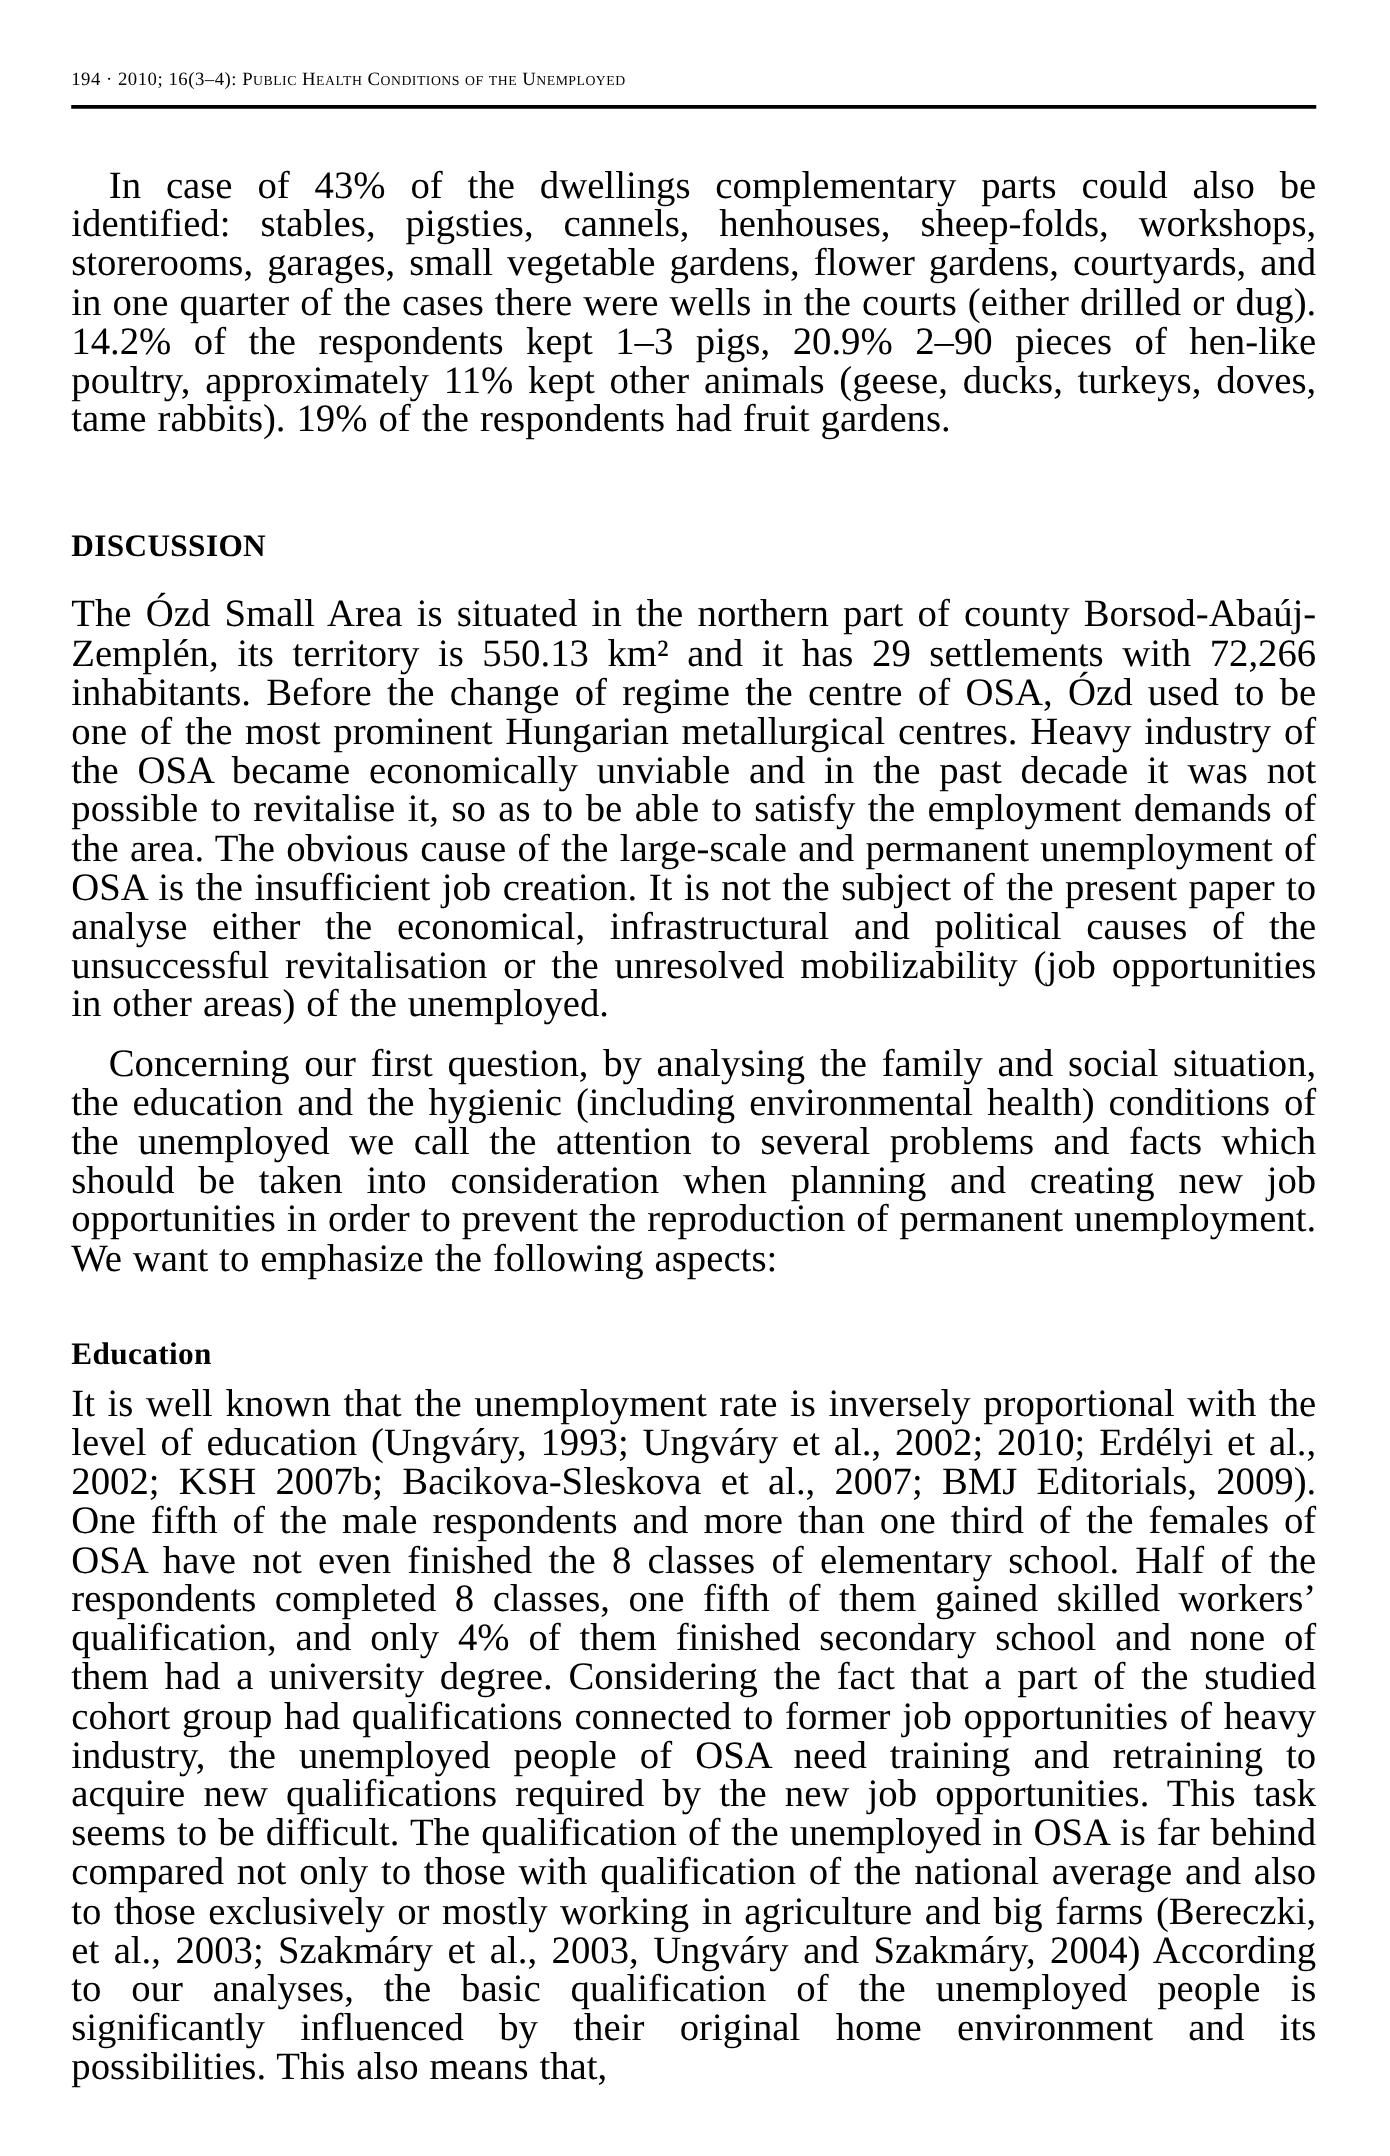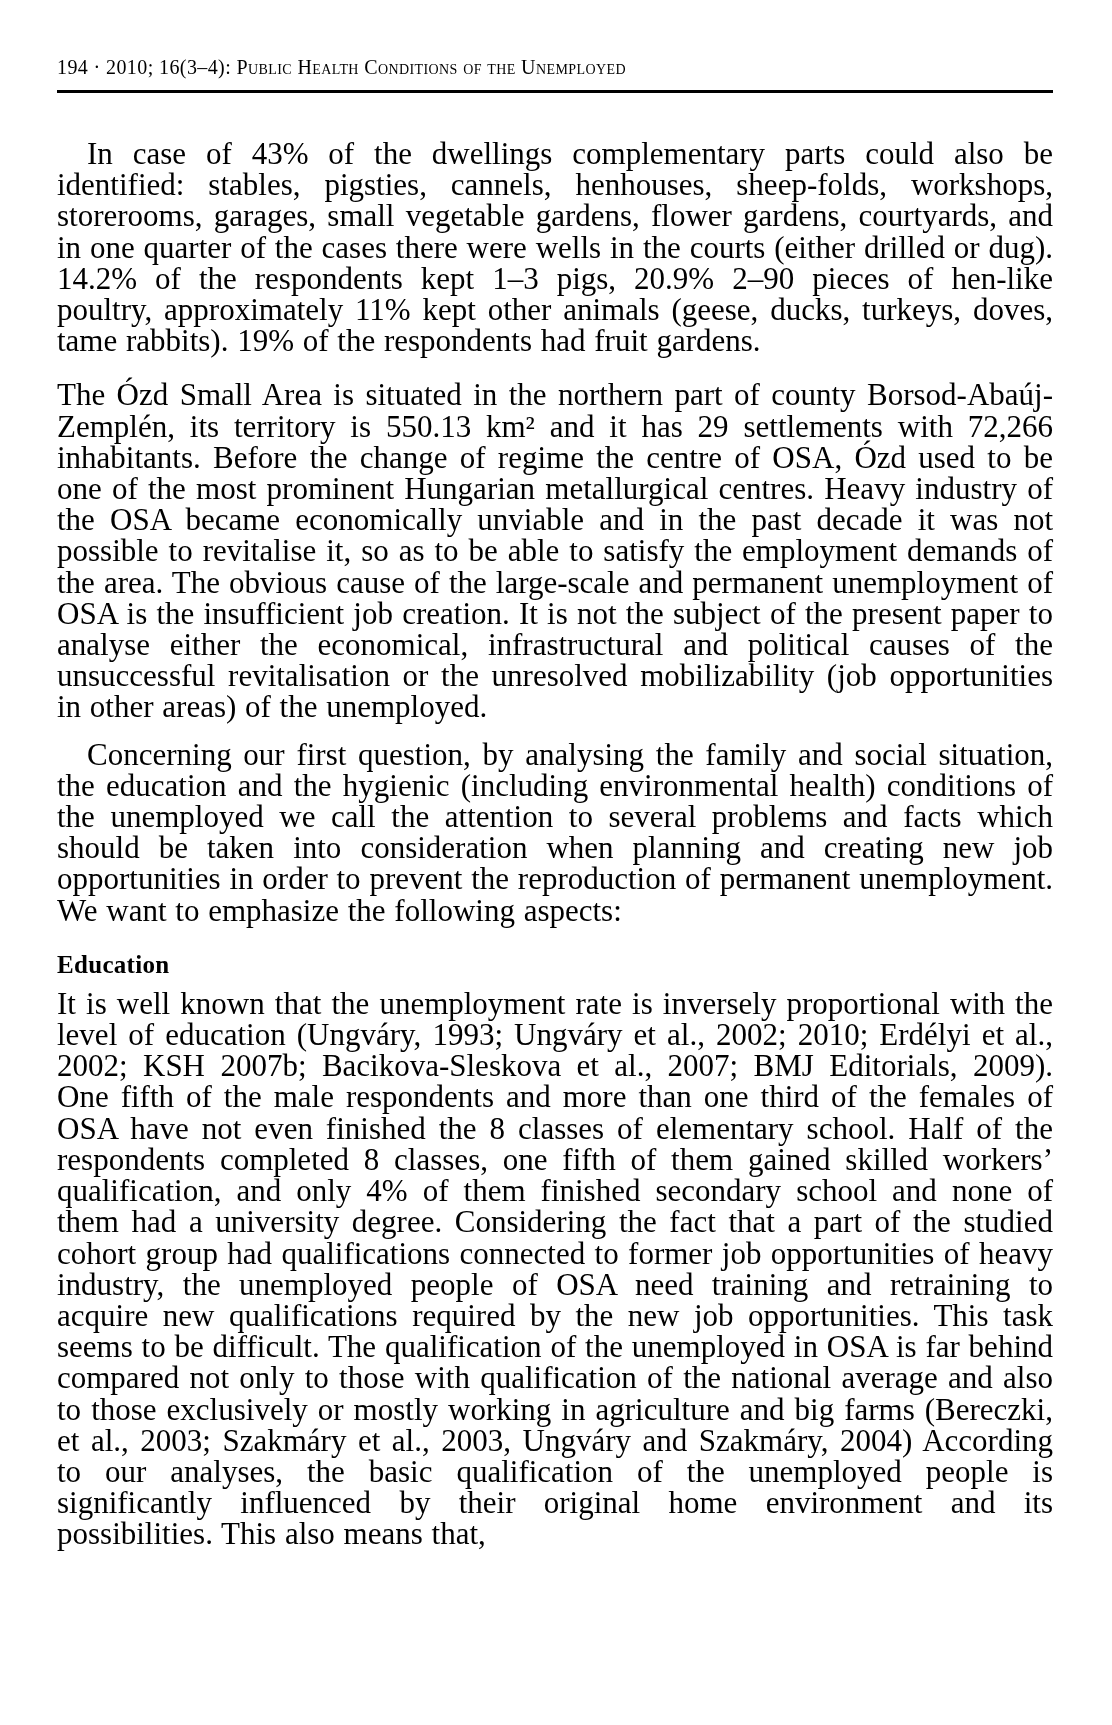--- a/index.html
+++ b/index.html
@@ -16,21 +16,21 @@
     overflow: hidden;
     font-family: "Liberation Serif", "DejaVu Serif", serif;
   }
   .content {
     position: absolute;
     left: 57px;
     top: 56px;
     width: 996px;
   }
   .running-header {
-    font-size: 20px;
+    font-size: 15px;
     font-variant: small-caps;
     letter-spacing: 0.4px;
     padding-bottom: 11px;
     border-bottom: 3px solid #000000;
     white-space: nowrap;
   }
   .body-text {
     font-size: 31px;
     line-height: 31.2px;
     text-align: justify;
@@ -43,33 +43,34 @@
   .para-dwellings   { margin-top: 45px; }
   .section-heading {
     font-size: 25px;
     font-weight: bold;
     margin: 0;
     letter-spacing: 0.3px;
   }
   .heading-discussion { margin-top: 74px; }
   .para-osa           { margin-top: 23px; }
   .para-concerning    { margin-top: 16px; }
-  .heading-education  { margin-top: 25px; }
+  .heading-education  { margin-top: 48px; }
   .para-education     { margin-top: 9px; }
 </style>
 </head>
 <body>
 
 <div class="page">
   <div class="content">
 
     <div class="running-header">194 · 2010; 16(3–4): Public Health Conditions of the Unemployed</div>
 
     <p class="body-text para-indent para-dwellings">In case of 43% of the dwellings complementary parts could also be identified: stables, pigsties, cannels, henhouses, sheep-folds, workshops, storerooms, garages, small vegetable gardens, flower gardens, courtyards, and in one quarter of the cases there were wells in the courts (either drilled or dug). 14.2% of the respondents kept 1–3 pigs, 20.9% 2–90 pieces of hen-like poultry, approximately 11% kept other animals (geese, ducks, turkeys, doves, tame rabbits). 19% of the respondents had fruit gardens.</p>
 
+    <h2 class="section-heading heading-discussion">DISCUSSION</h2>
 
     <p class="body-text para-osa">The Ózd Small Area is situated in the northern part of county Borsod-Abaúj-Zemplén, its territory is 550.13 km² and it has 29 settlements with 72,266 inhabitants. Before the change of regime the centre of OSA, Ózd used to be one of the most prominent Hungarian metallurgical centres. Heavy industry of the OSA became economically unviable and in the past decade it was not possible to revitalise it, so as to be able to satisfy the employment demands of the area. The obvious cause of the large-scale and permanent unemployment of OSA is the insufficient job creation. It is not the subject of the present paper to analyse either the economical, infrastructural and political causes of the unsuccessful revitalisation or the unresolved mobilizability (job opportunities in other areas) of the unemployed.</p>
 
     <p class="body-text para-indent para-concerning">Concerning our first question, by analysing the family and social situation, the education and the hygienic (including environmental health) conditions of the unemployed we call the attention to several problems and facts which should be taken into consideration when planning and creating new job opportunities in order to prevent the reproduction of permanent unemployment. We want to emphasize the following aspects:</p>
 
     <h3 class="section-heading heading-education">Education</h3>
 
     <p class="body-text para-education">It is well known that the unemployment rate is inversely proportional with the level of education (Ungváry, 1993; Ungváry et al., 2002; 2010; Erdélyi et al., 2002; KSH 2007b; Bacikova-Sleskova et al., 2007; BMJ Editorials, 2009). One fifth of the male respondents and more than one third of the females of OSA have not even finished the 8 classes of elementary school. Half of the respondents completed 8 classes, one fifth of them gained skilled workers’ qualification, and only 4% of them finished secondary school and none of them had a university degree. Considering the fact that a part of the studied cohort group had qualifications connected to former job opportunities of heavy industry, the unemployed people of OSA need training and retraining to acquire new qualifications required by the new job opportunities. This task seems to be difficult. The qualification of the unemployed in OSA is far behind compared not only to those with qualification of the national average and also to those exclusively or mostly working in agriculture and big farms (Bereczki, et al., 2003; Szakmáry et al., 2003, Ungváry and Szakmáry, 2004) According to our analyses, the basic qualification of the unemployed people is significantly influenced by their original home environment and its possibilities. This also means that,</p>
 
   </div>

